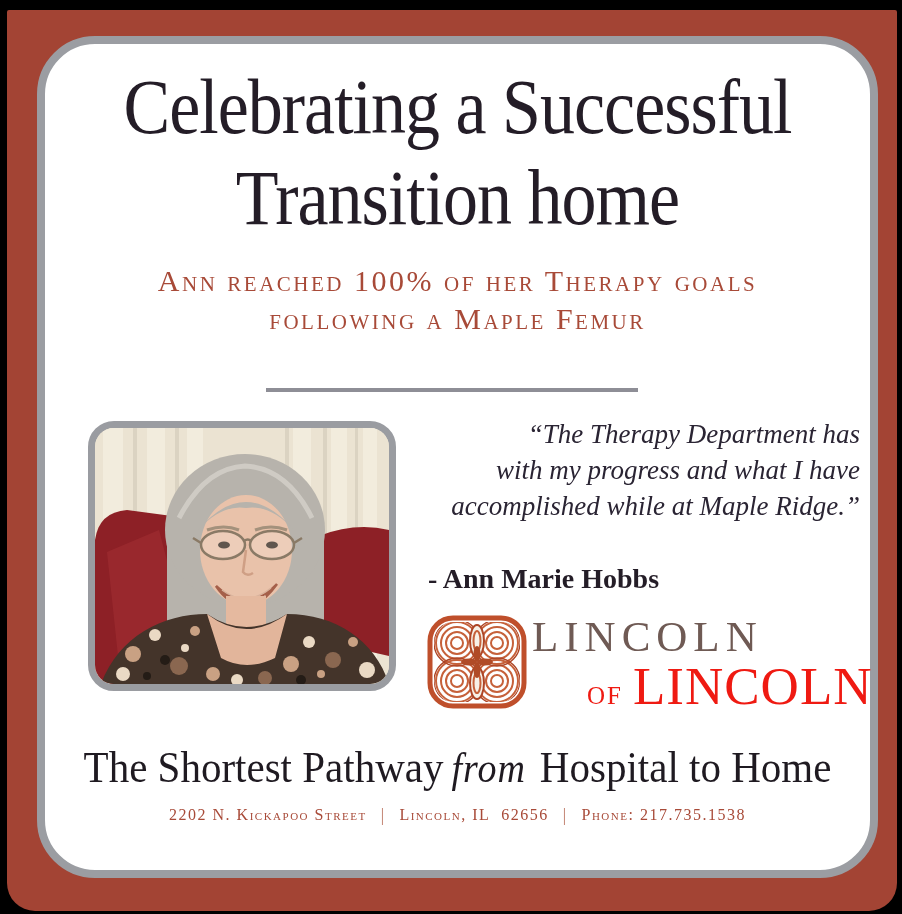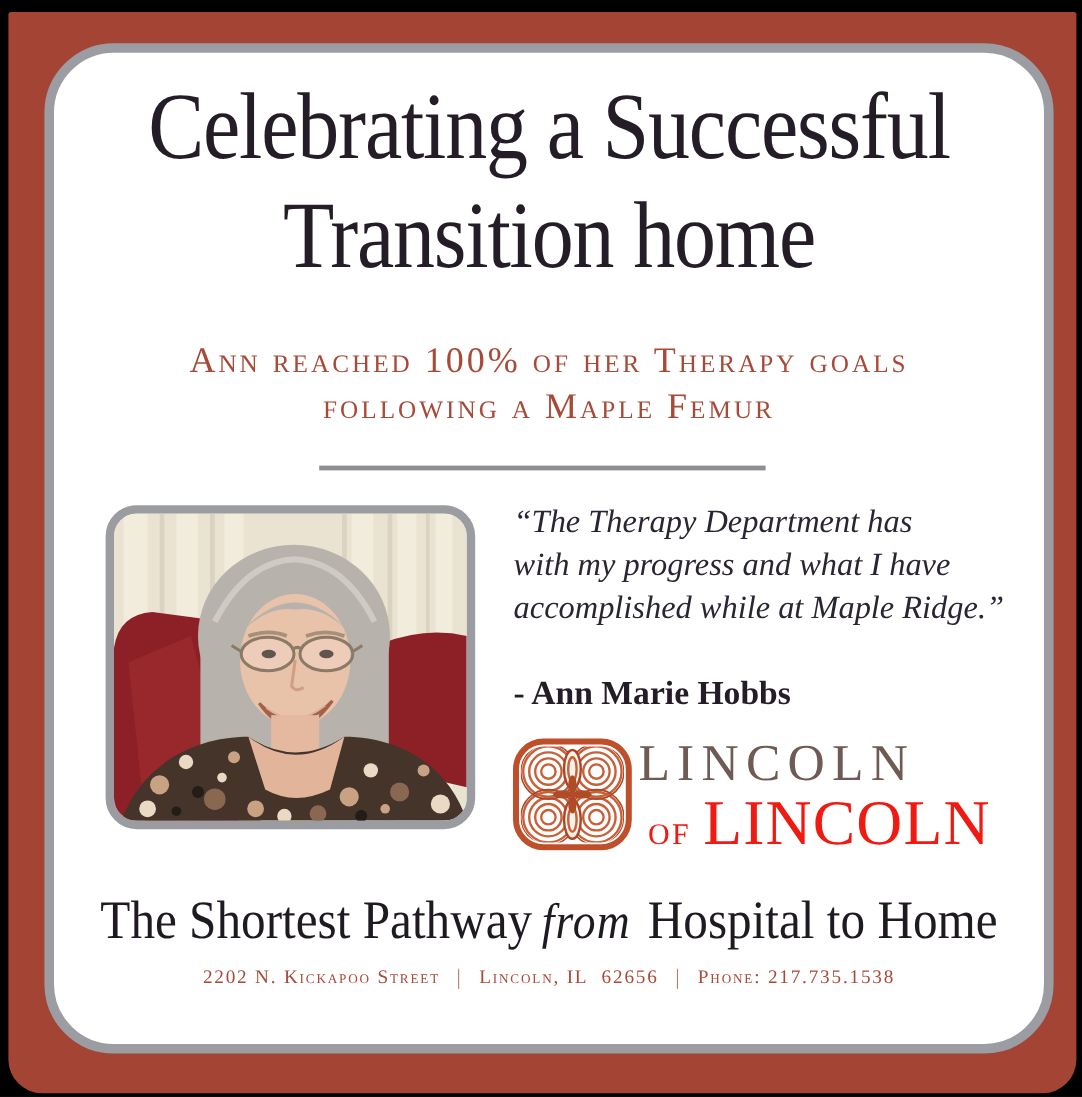--- a/index.html
+++ b/index.html
@@ -14,45 +14,45 @@
   .panel{position:absolute;left:37px;top:36px;width:841px;height:842px;
          box-sizing:border-box;background:#fff;border:8px solid #9b9da2;
          border-radius:58px;}
 
   .center-band{position:absolute;left:37px;width:841px;text-align:center;}
 
   .title{top:62px;font-size:70px;line-height:80px;color:#241d27;
          letter-spacing:-1px;transform:scaleY(1.13);transform-origin:50% 0;}
 
   .subtitle{top:262px;font-size:30px;line-height:38px;color:#a84a38;
-            font-variant:small-caps;letter-spacing:2.5px;margin-top:20px;}
+            font-variant:small-caps;letter-spacing:2.5px;}
 
   .divider{position:absolute;left:266px;top:388px;width:372px;height:4px;
            background:#8e8e96;}
 
   
   .photo-frame{position:absolute;left:88px;top:421px;width:294px;height:256px;
                border:7px solid #9a9ca1;border-radius:26px;overflow:hidden;
                background:#ebe3d2;}
   .photo-frame svg{display:block;}
 
   
   .quote{position:absolute;left:428px;top:416px;width:432px;
-         font-style:italic;font-size:27px;line-height:36px;color:#2a2433;}
+         font-style:italic;font-size:27px;line-height:36px;color:#2a2433;text-align:right;}
   .attribution{position:absolute;left:428px;top:563px;
                font-weight:bold;font-size:28px;color:#241d27;}
 
   
   .logo-icon{position:absolute;left:427px;top:615px;width:100px;height:94px;}
   .logo-text{position:absolute;left:532px;top:614px;width:300px;}
   .logo-symphony{font-size:43px;line-height:46px;color:#6f5a54;
                  letter-spacing:6px;white-space:nowrap;}
   .logo-line2{display:flex;align-items:baseline;margin-top:-4px;padding-left:8px;}
   .logo-of{font-size:25px;color:#ef1a12;text-transform:uppercase;
-           letter-spacing:2px;margin-right:10px;}
+           letter-spacing:2px;margin-right:10px;margin-left:47px;}
   .logo-lincoln{font-size:53px;color:#ef1a12;letter-spacing:1px;
                 white-space:nowrap;}
 
   
   .tagline{top:740px;font-size:41px;color:#1f1a21;white-space:nowrap;
            transform:scaleY(1.1);transform-origin:50% 0;}
   .tagline .script{font-style:italic;font-size:38px;letter-spacing:1px;
                    margin:0 14px 0 8px;}
   .address{top:806px;font-size:16px;color:#a84a38;font-variant:small-caps;
            letter-spacing:1.5px;white-space:nowrap;}

